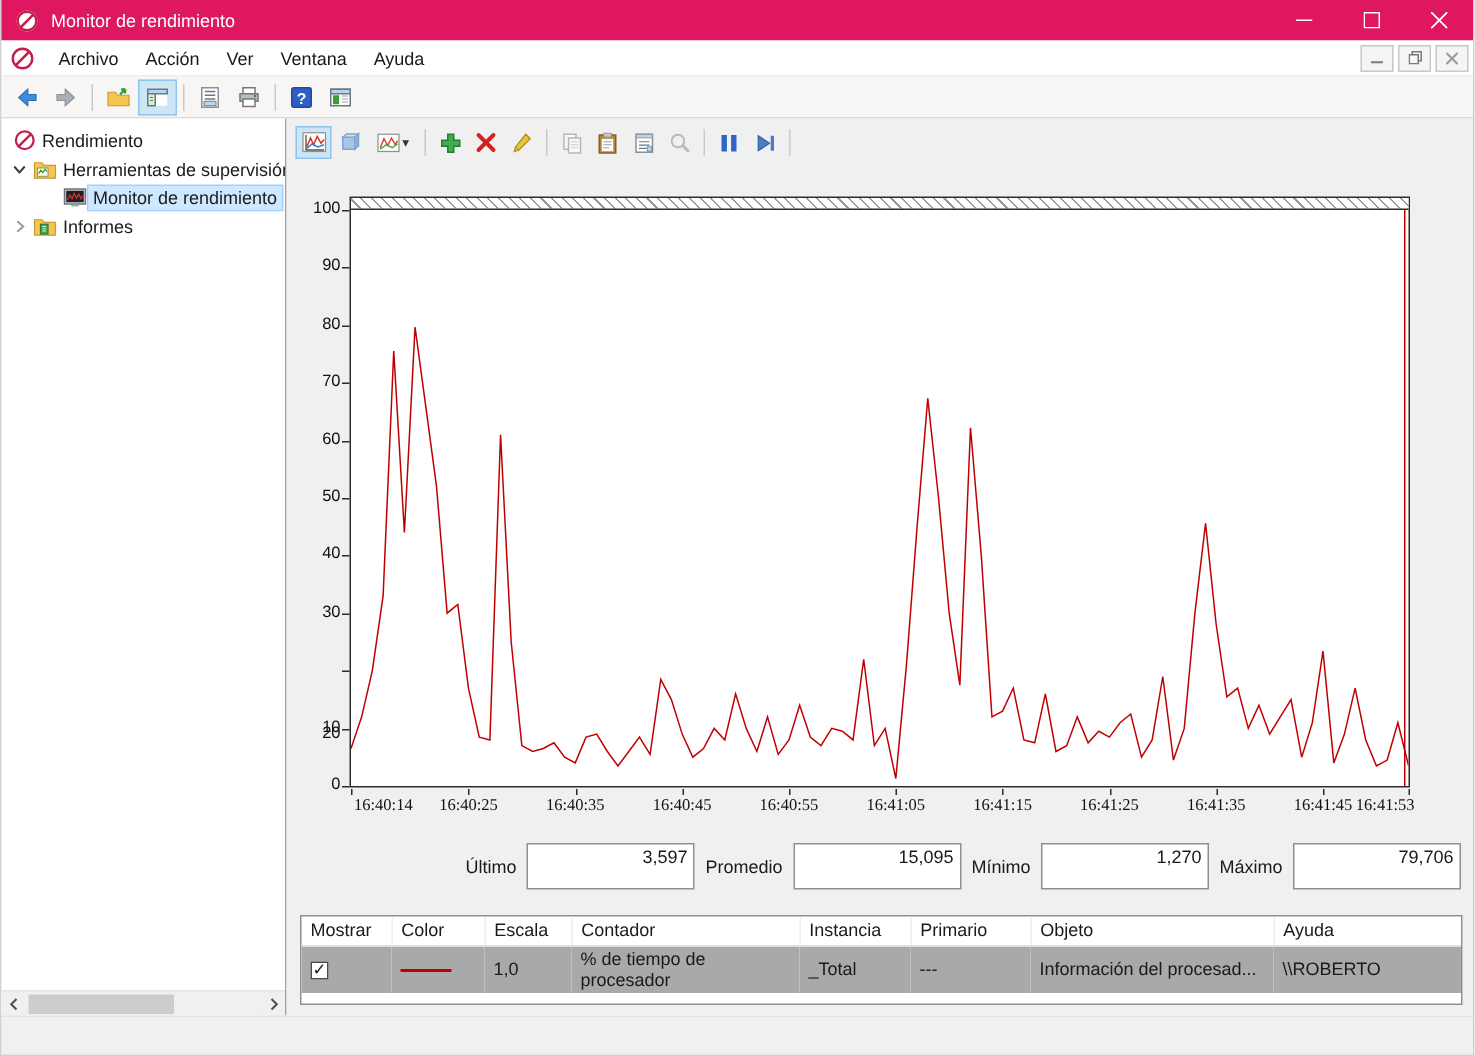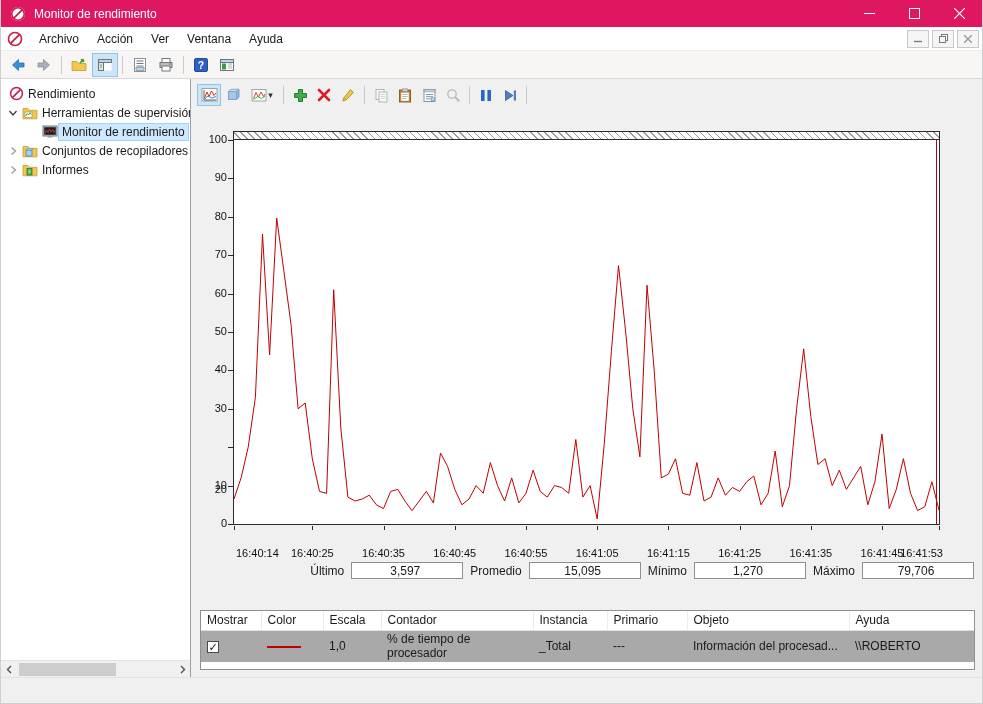--- a/index.html
+++ b/index.html
@@ -57,29 +57,29 @@
 
   
   .plot-outer { position:absolute; left:42px; top:52px; width:707px; height:394px; background:#fff;
                 border:1px solid #2b2b2b; }
   .hatch { height:8px; border-bottom:1px solid #2b2b2b;
            background:repeating-linear-gradient(45deg,#ffffff 0 4px,#9a9a9a 4px 5px); }
   .plot-svg { display:block; }
   .ylabel { position:absolute; left:0; width:36px; text-align:right; font-size:11px; color:#111; }
   .ytick  { position:absolute; left:37px; width:5px; height:1px; background:#2b2b2b; }
   .xtick  { position:absolute; width:1px; height:4px; background:#2b2b2b; top:447px; }
-  .xlabel { position:absolute; top:468px; font-size:11px; color:#111; white-space:nowrap; }
+  .xlabel { position:absolute; top:452px; font-size:11px; color:#111; white-space:nowrap;font-family:Liberation Serif, serif; }
 
   
   .stats-row { position:absolute; right:8px; display:flex; align-items:center; gap:7px; }
   .stats-row.r1 { top:483px; }
   .stats-row.r2 { top:505px; }
   .stat-label { font-size:12px; color:#1a1a1a; }
-  .stat-box { width:112px; height:17px; background:#fff; border:1px solid #8f8f8f;
-              font-size:12px; text-align:center; padding:1px 4px 12px 0; }
+  .stat-box { width:112px; height:31px; background:#fff; border:1px solid #8f8f8f;
+              font-size:12px; text-align:right; padding:1px 4px 12px 0; }
 
   
   .counter-box { position:absolute; left:9px; top:531px; width:775px; height:60px; background:#fff;
                  border:1px solid #8a8f98; overflow:hidden; }
   table.counters { border-collapse:collapse; table-layout:fixed; width:775px; }
   table.counters th { font-weight:normal; text-align:left; font-size:12px; padding:2px 0 3px 6px;
                       border-right:1px solid #ececec; border-bottom:1px solid #e0e0e0; }
   table.counters td { font-size:12px; padding:1px 0 2px 6px; height:18px; }
   tr.counter-row td { background:#a9a9a9; }
   table.counters col:nth-child(1){width:60px} table.counters col:nth-child(2){width:62px}
@@ -247,35 +247,20 @@
             <svg width="16" height="14" viewBox="0 0 16 14">
                 <rect x="1" y="1" width="14" height="10" fill="#caccce" stroke="#6b7680"></rect>
                 <rect x="2.2" y="2.2" width="11.6" height="7.6" fill="#1d1f24"></rect>
                 <polyline points="3,8.5 4.5,5 6,7.5 7.5,4 9,7 10.5,4.5 12,7.5 13,5.5" fill="none" stroke="#d03030" stroke-width="0.9"></polyline>
                 <rect x="5.5" y="11" width="5" height="1.6" fill="#9aa0a6"></rect>
               </svg>
           </span>
           <span class="tree-label">Monitor de rendimiento</span>
         </div>
 
-        <div class="tree-row" style="padding-left:4px;">
-          <span class="twisty">
-            <svg width="10" height="10" viewBox="0 0 10 10">
-                <polyline points="3.5,1.5 7.5,5 3.5,8.5" fill="none" stroke="#9a9a9a" stroke-width="1.3"></polyline>
-              </svg>
-          </span>
-          <span class="ticon">
-            <svg width="16" height="14" viewBox="0 0 16 14">
-                <path d="M1 2.5 h5 l1.3 1.8 H15 v8.5 H1 Z" fill="#f4c64f" stroke="#c79a33" stroke-width="0.8"></path>
-                <rect x="4" y="6" width="6" height="6" fill="#9fd4ec" stroke="#4a8ab0" stroke-width="0.8"></rect>
-                <path d="M4 6 l1.5 -1.3 h6 l-1.5 1.3 Z" fill="#c6e8f6" stroke="#4a8ab0" stroke-width="0.6"></path>
-              </svg>
-          </span>
-          <span class="tree-label">Conjuntos de recopiladores</span>
-        </div>
 
         <div class="tree-row" style="padding-left:4px;">
           <span class="twisty">
             <svg width="10" height="10" viewBox="0 0 10 10">
                 <polyline points="3.5,1.5 7.5,5 3.5,8.5" fill="none" stroke="#9a9a9a" stroke-width="1.3"></polyline>
               </svg>
           </span>
           <span class="ticon">
             <svg width="16" height="14" viewBox="0 0 16 14">
                 <path d="M1 2.5 h5 l1.3 1.8 H15 v8.5 H1 Z" fill="#f4c64f" stroke="#c79a33" stroke-width="0.8"></path>

